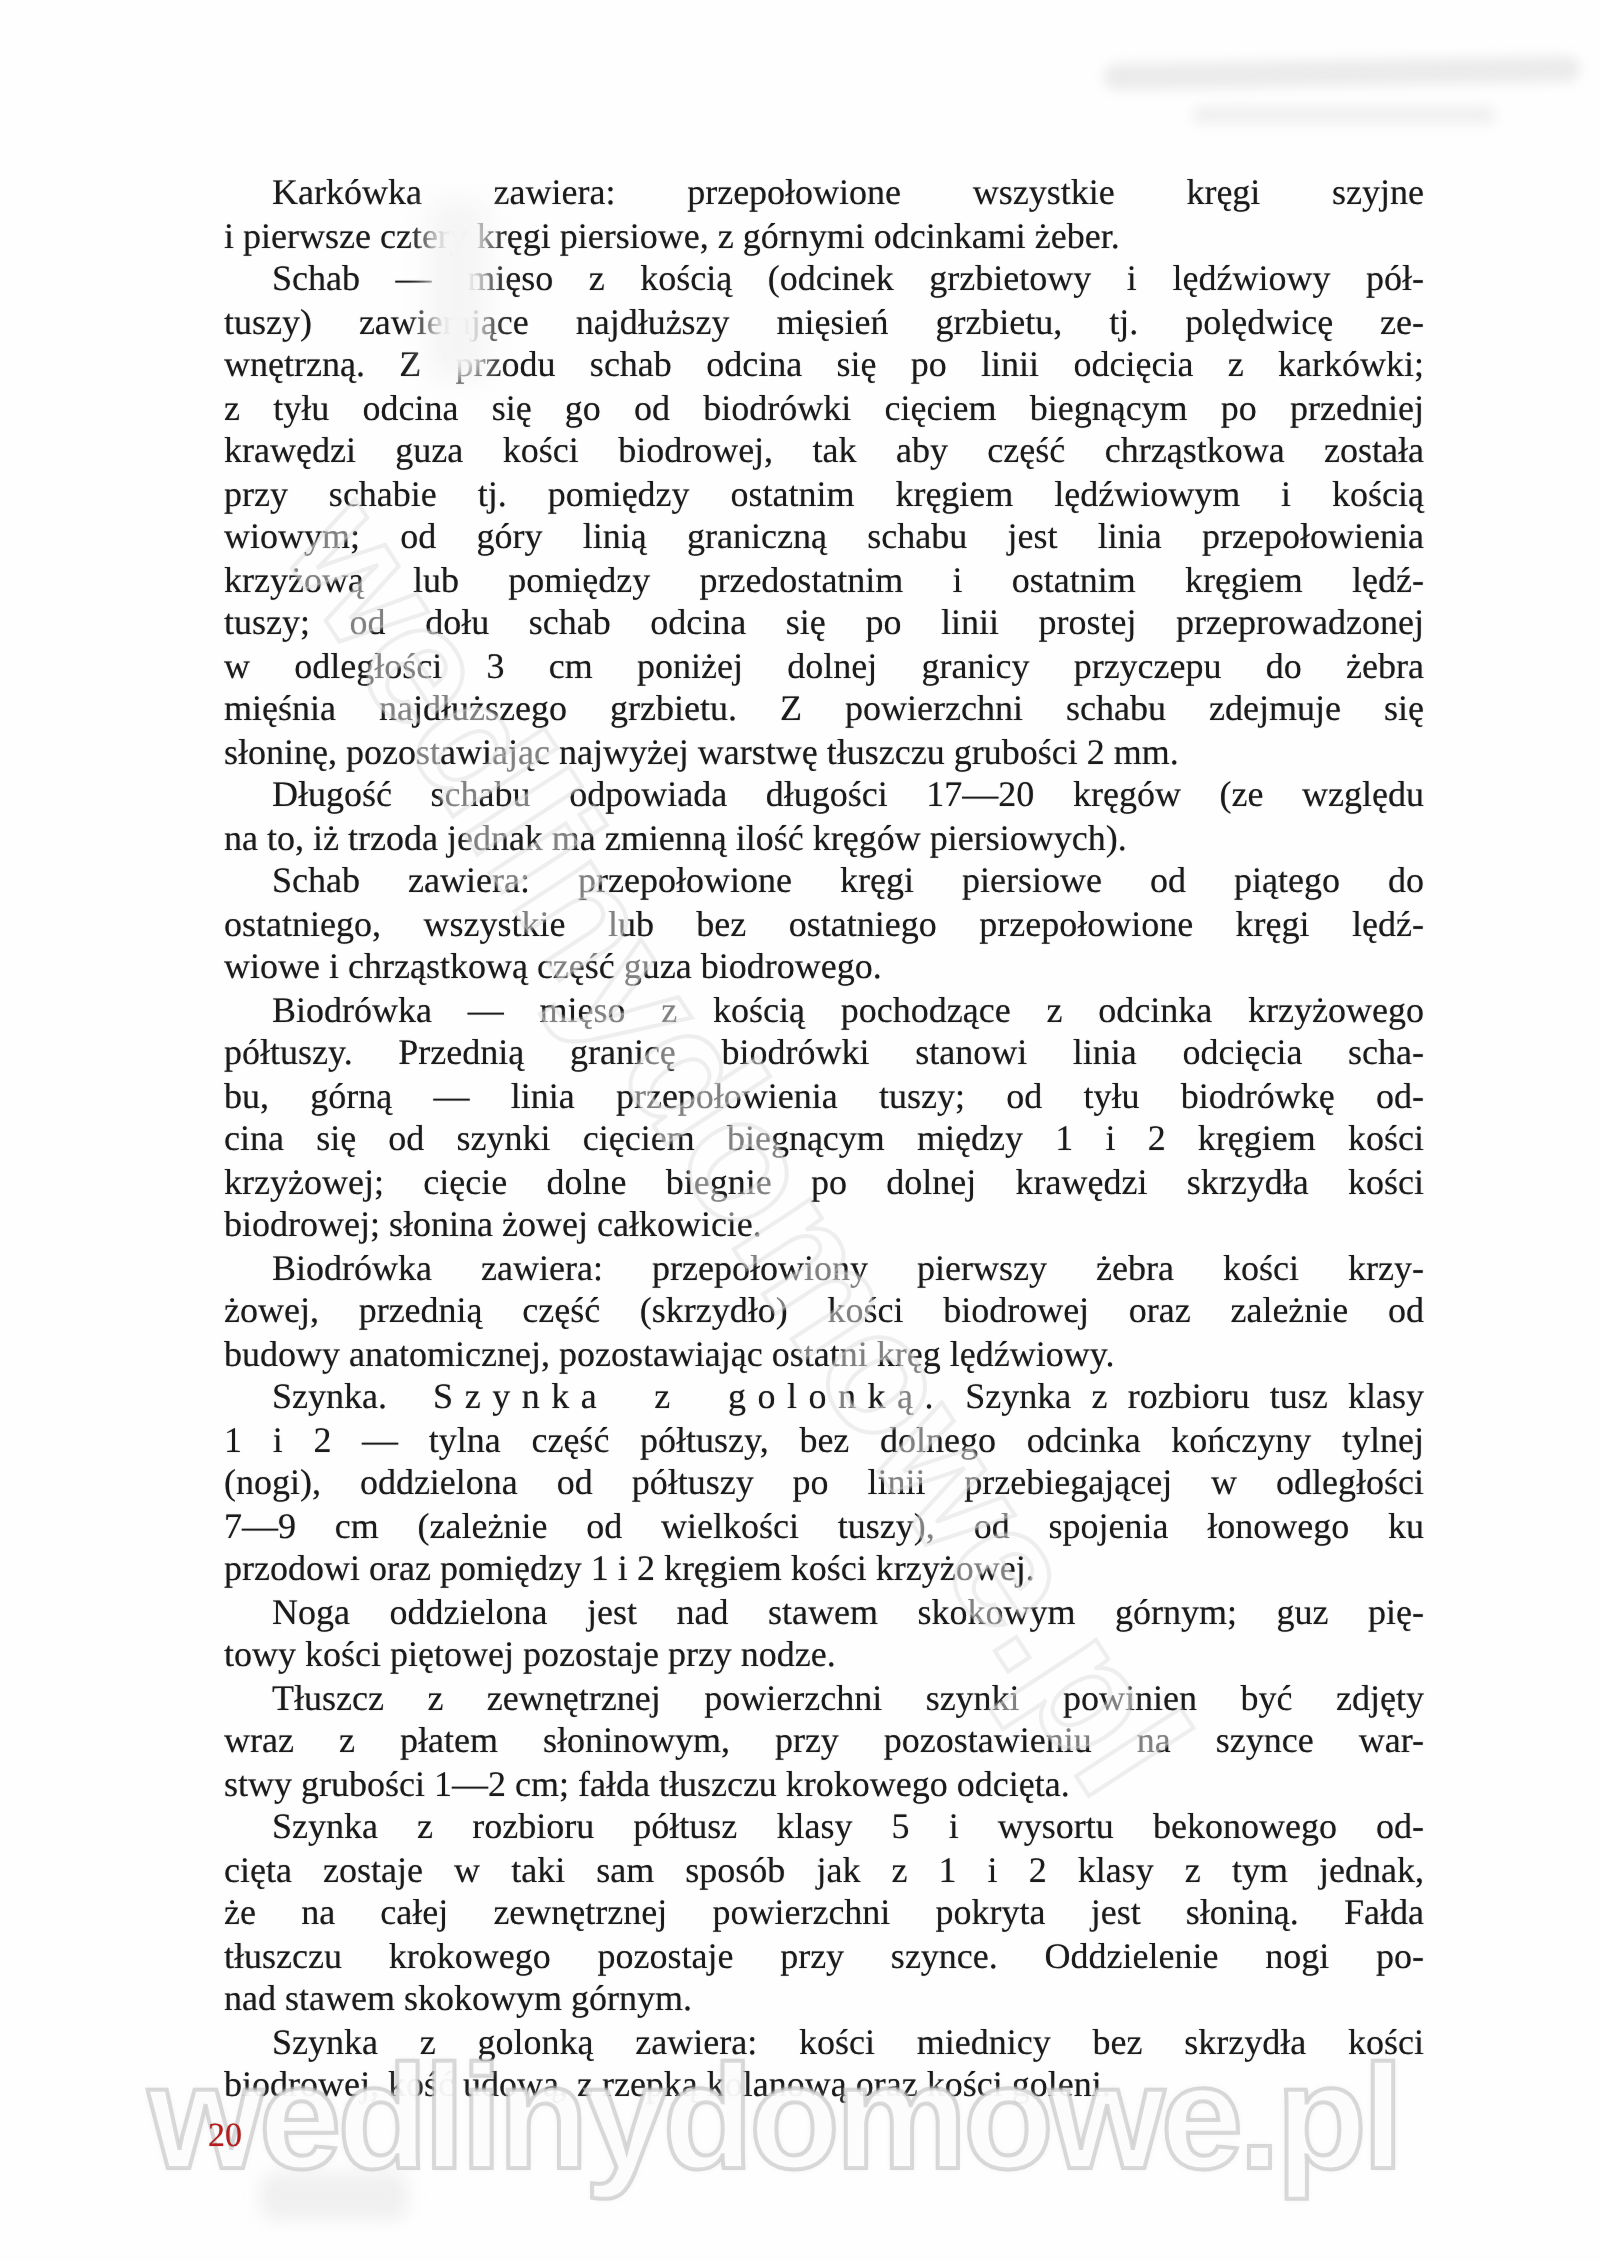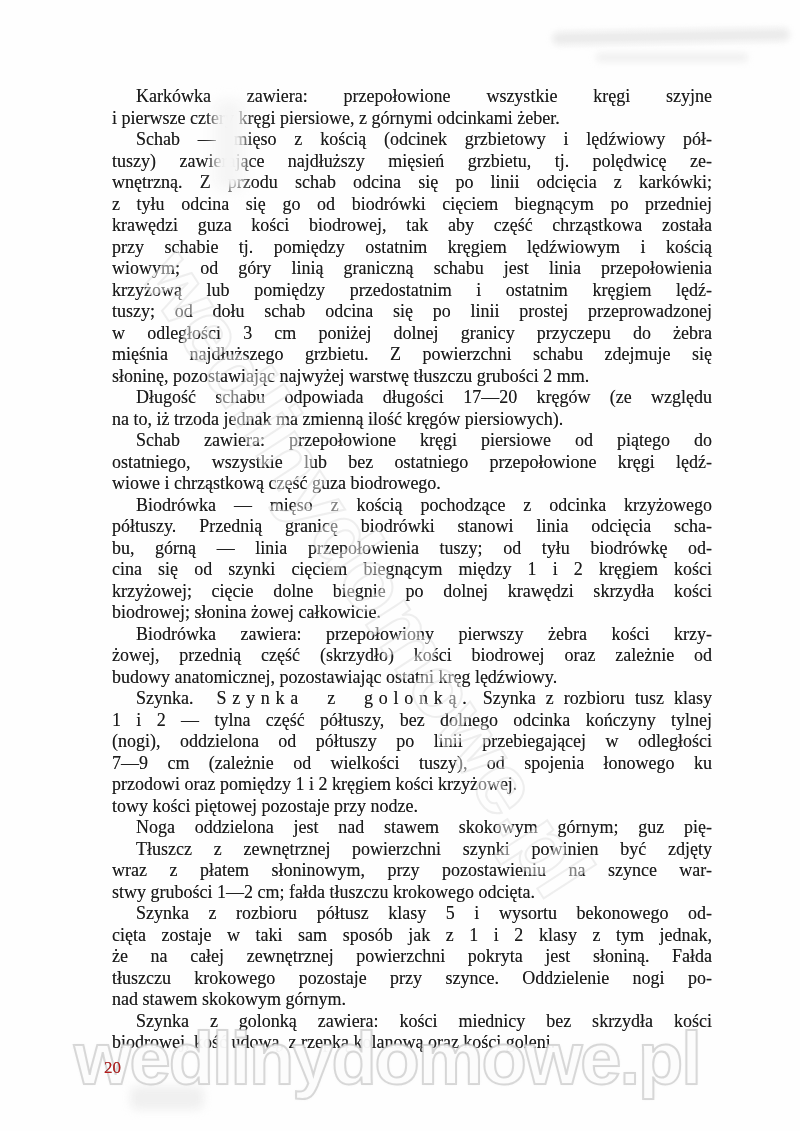--- a/index.html
+++ b/index.html
@@ -87,22 +87,22 @@
       <div class="line"><span>krzyżowej; cięcie dolne biegnie po dolnej krawędzi skrzydła kości</span></div>
       <div class="line last"><span>biodrowej; słonina żowej całkowicie.</span></div>
       <div class="line first"><span>Biodrówka zawiera: przepołowiony pierwszy żebra kości krzy-</span></div>
       <div class="line"><span>żowej, przednią część (skrzydło) kości biodrowej oraz zależnie od</span></div>
       <div class="line last"><span>budowy anatomicznej, pozostawiając ostatni kręg lędźwiowy.</span></div>
       <div class="line first"><span class="seg-bold">Szynka.</span><span class="seg-spaced"> Szynka z golonką.</span><span> Szynka z rozbioru tusz klasy</span></div>
       <div class="line"><span>1 i 2 — tylna część półtuszy, bez dolnego odcinka kończyny tylnej</span></div>
       <div class="line"><span>(nogi), oddzielona od półtuszy po linii przebiegającej w odległości</span></div>
       <div class="line"><span>7—9 cm (zależnie od wielkości tuszy), od spojenia łonowego ku</span></div>
       <div class="line last"><span>przodowi oraz pomiędzy 1 i 2 kręgiem kości krzyżowej.</span></div>
+      <div class="line first"><span>Noga oddzielona jest nad stawem skokowym górnym; guz pię-</span></div>
       <div class="line last"><span>towy kości piętowej pozostaje przy nodze.</span></div>
-      <div class="line first"><span>Noga oddzielona jest nad stawem skokowym górnym; guz pię-</span></div>
       <div class="line first"><span>Tłuszcz z zewnętrznej powierzchni szynki powinien być zdjęty</span></div>
       <div class="line"><span>wraz z płatem słoninowym, przy pozostawieniu na szynce war-</span></div>
       <div class="line last"><span>stwy grubości 1—2 cm; fałda tłuszczu krokowego odcięta.</span></div>
       <div class="line first"><span>Szynka z rozbioru półtusz klasy 5 i wysortu bekonowego od-</span></div>
       <div class="line"><span>cięta zostaje w taki sam sposób jak z 1 i 2 klasy z tym jednak,</span></div>
       <div class="line"><span>że na całej zewnętrznej powierzchni pokryta jest słoniną. Fałda</span></div>
       <div class="line"><span>tłuszczu krokowego pozostaje przy szynce. Oddzielenie nogi po-</span></div>
       <div class="line last"><span>nad stawem skokowym górnym.</span></div>
       <div class="line first"><span>Szynka z golonką zawiera: kości miednicy bez skrzydła kości</span></div>
       <div class="line last"><span>biodrowej, kość udową, z rzepką kolanową oraz kości goleni.</span></div>

